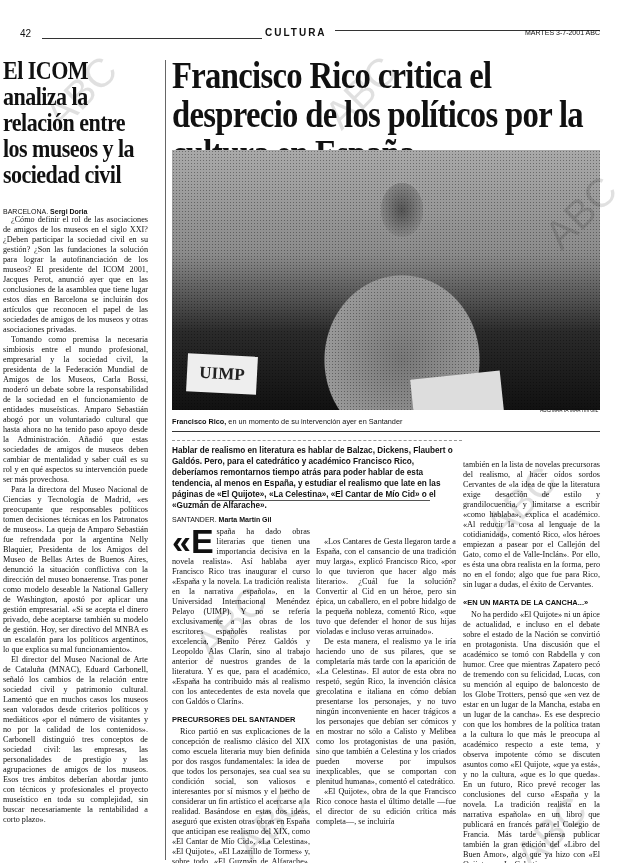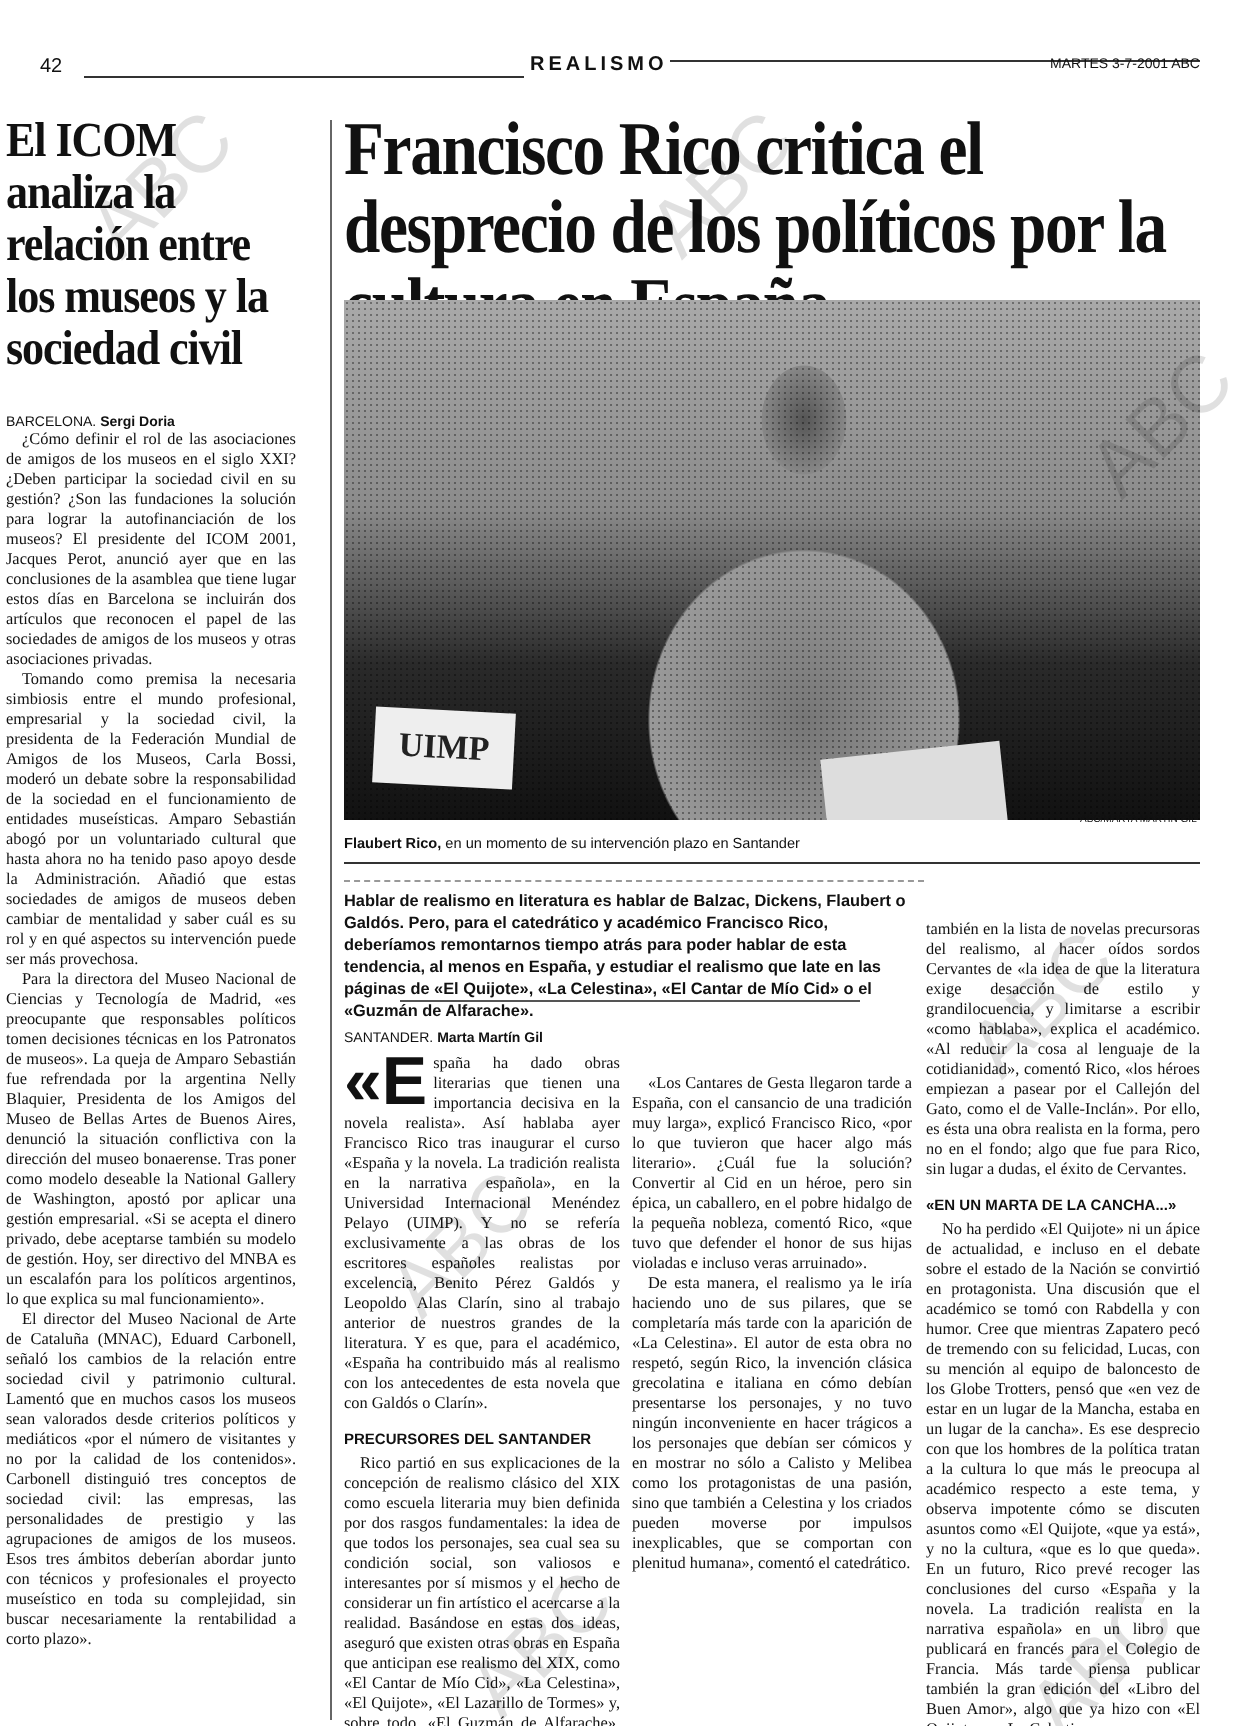--- a/index.html
+++ b/index.html
@@ -55,21 +55,21 @@
   .first p:first-child { text-indent: 0; }
 
   .watermark { position: absolute; font-family: "Liberation Sans", sans-serif; font-size: 40px; color: rgba(0,0,0,0.12); transform: rotate(-45deg); pointer-events: none; }
 </style>
 </head>
 <body>
 
 <div class="folio">
   <span class="num">42</span>
   <div class="rule-l"></div>
-  <span class="section">REALISMO</span>
+  <span class="section">CULTURA</span>
   <div class="rule-r"></div>
   <span class="date">MARTES 3-7-2001 ABC</span>
 </div>
 
 <div class="leftcol">
   <h2 class="left-title">El ICOM analiza la relación entre los museos y la sociedad civil</h2>
   <div class="byline">
     <span>BARCELONA.</span>
     <b>Sergi Doria</b>
   </div>
@@ -87,21 +87,21 @@
   <div class="subtitle">El académico imparte un curso en la UIMP sobre la novela realista</div>
 </div>
 
 <div class="photo">
   <div class="halftone"></div>
   <div class="sign">UIMP</div>
   <div class="paper"></div>
 </div>
 <div class="credit">ABC/MARTA MARTÍN GIL</div>
 <div class="caption">
-  <b>Flaubert Rico,</b><span> en un momento de su intervención plazo en Santander</span>
+  <b>Francisco Rico,</b><span> en un momento de su intervención ayer en Santander</span>
 </div>
 
 <div class="lead">Hablar de realismo en literatura es hablar de Balzac, Dickens, Flaubert o Galdós. Pero, para el catedrático y académico Francisco Rico, deberíamos remontarnos tiempo atrás para poder hablar de esta tendencia, al menos en España, y estudiar el realismo que late en las páginas de «El Quijote», «La Celestina», «El Cantar de Mío Cid» o el «Guzmán de Alfarache».</div>
 <div class="lead-rule"></div>
 
 <div class="col col2">
   <div class="c2-byline">
     <span>SANTANDER.</span>
     <b>Marta Martín Gil</b>
   </div>
@@ -110,20 +110,21 @@
       <span class="dropcap"><span>«</span><span>E</span></span><span>spaña ha dado obras literarias que tienen una importancia decisiva en la novela realista». Así hablaba ayer Francisco Rico tras inaugurar el curso «España y la novela. La tradición realista en la narrativa española», en la Universidad Internacional Menéndez Pelayo (UIMP). Y no se refería exclusivamente a las obras de los escritores españoles realistas por excelencia, Benito Pérez Galdós y Leopoldo Alas Clarín, sino al trabajo anterior de nuestros grandes de la literatura. Y es que, para el académico, «España ha contribuido más al realismo con los antecedentes de esta novela que con Galdós o Clarín».</span>
     </p>
   </div>
   <div class="head">PRECURSORES DEL SANTANDER</div>
   <p>Rico partió en sus explicaciones de la concepción de realismo clásico del XIX como escuela literaria muy bien definida por dos rasgos fundamentales: la idea de que todos los personajes, sea cual sea su condición social, son valiosos e interesantes por sí mismos y el hecho de considerar un fin artístico el acercarse a la realidad. Basándose en estas dos ideas, aseguró que existen otras obras en España que anticipan ese realismo del XIX, como «El Cantar de Mío Cid», «La Celestina», «El Quijote», «El Lazarillo de Tormes» y, sobre todo, «El Guzmán de Alfarache», «con una concepción absolutamente realista, aunque menos ingenua que el Lazarillo».</p>
 </div>
 
 <div class="col col3">
   <p>«Los Cantares de Gesta llegaron tarde a España, con el cansancio de una tradición muy larga», explicó Francisco Rico, «por lo que tuvieron que hacer algo más literario». ¿Cuál fue la solución? Convertir al Cid en un héroe, pero sin épica, un caballero, en el pobre hidalgo de la pequeña nobleza, comentó Rico, «que tuvo que defender el honor de sus hijas violadas e incluso veras arruinado».</p>
   <p>De esta manera, el realismo ya le iría haciendo uno de sus pilares, que se completaría más tarde con la aparición de «La Celestina». El autor de esta obra no respetó, según Rico, la invención clásica grecolatina e italiana en cómo debían presentarse los personajes, y no tuvo ningún inconveniente en hacer trágicos a los personajes que debían ser cómicos y en mostrar no sólo a Calisto y Melibea como los protagonistas de una pasión, sino que también a Celestina y los criados pueden moverse por impulsos inexplicables, que se comportan con plenitud humana», comentó el catedrático.</p>
+  <p>«El Quijote», obra de la que Francisco Rico conoce hasta el último detalle —fue el director de su edición crítica más completa—, se incluiría</p>
 </div>
 
 <div class="col col4">
   <p style="text-indent:0">también en la lista de novelas precursoras del realismo, al hacer oídos sordos Cervantes de «la idea de que la literatura exige desacción de estilo y grandilocuencia, y limitarse a escribir «como hablaba», explica el académico. «Al reducir la cosa al lenguaje de la cotidianidad», comentó Rico, «los héroes empiezan a pasear por el Callejón del Gato, como el de Valle-Inclán». Por ello, es ésta una obra realista en la forma, pero no en el fondo; algo que fue para Rico, sin lugar a dudas, el éxito de Cervantes.</p>
   <div class="head">«EN UN MARTA DE LA CANCHA...»</div>
   <p>No ha perdido «El Quijote» ni un ápice de actualidad, e incluso en el debate sobre el estado de la Nación se convirtió en protagonista. Una discusión que el académico se tomó con Rabdella y con humor. Cree que mientras Zapatero pecó de tremendo con su felicidad, Lucas, con su mención al equipo de baloncesto de los Globe Trotters, pensó que «en vez de estar en un lugar de la Mancha, estaba en un lugar de la cancha». Es ese desprecio con que los hombres de la política tratan a la cultura lo que más le preocupa al académico respecto a este tema, y observa impotente cómo se discuten asuntos como «El Quijote, «que ya está», y no la cultura, «que es lo que queda». En un futuro, Rico prevé recoger las conclusiones del curso «España y la novela. La tradición realista en la narrativa española» en un libro que publicará en francés para el Colegio de Francia. Más tarde piensa publicar también la gran edición del «Libro del Buen Amor», algo que ya hizo con «El Quijote» y «La Celestina».</p>
 </div>
 
 <div class="watermark" style="left:40px;top:70px;">ABC</div>
 <div class="watermark" style="left:320px;top:70px;">ABC</div>

